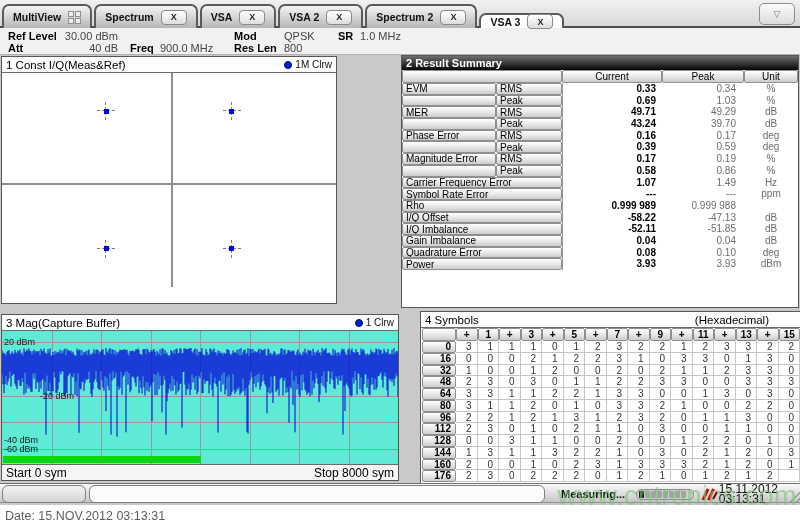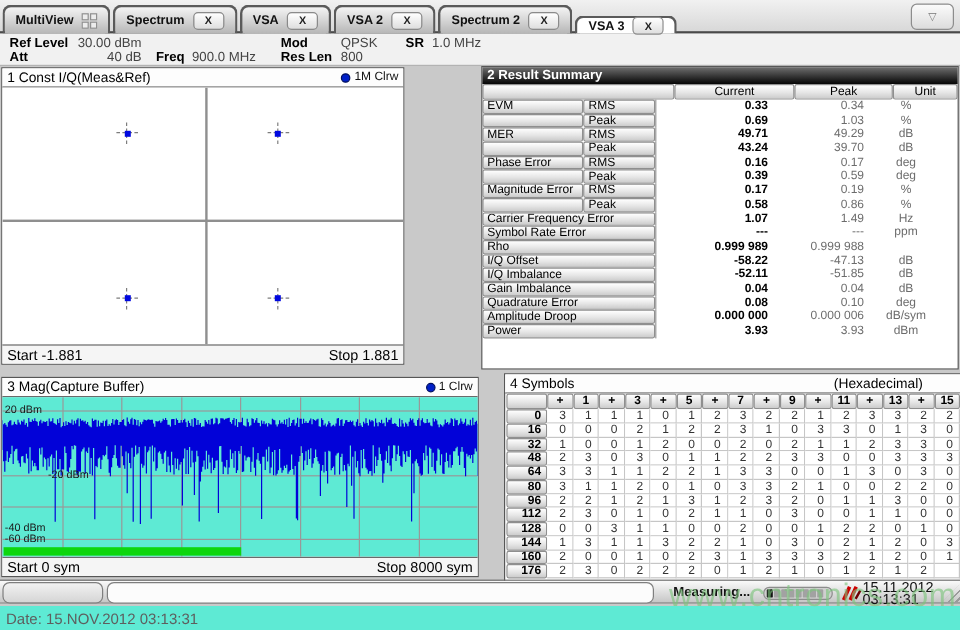--- a/index.html
+++ b/index.html
@@ -48,21 +48,21 @@
   
   .rs-title{height:14px;background:linear-gradient(#6e6e6e,#050505);color:#fff;font-size:11px;font-weight:bold;padding:1px 4px 0;line-height:12px}
   .raised{background:linear-gradient(180deg,#ffffff 0%,#e6e6e6 55%,#cccccc 100%);border:1px solid #8f8f8f;border-radius:2px}
   .rs-header{display:flex;height:13px}
   .rs-hcell{font-size:10px;text-align:center;line-height:10px;padding-top:1px;color:#000}
   .rs-hcell.corner{width:160px}
   .rs-hcell.cur{width:100px}
   .rs-hcell.peak{width:82px}
   .rs-hcell.unit{width:54px}
   .rs-row{display:flex;height:11.7px}
-  .rs-labels{display:flex;width:144px}
+  .rs-labels{display:flex;width:160px}
   .rs-name,.rs-sub{font-size:10px;line-height:9px;padding:0 3px;display:flex;align-items:center;white-space:nowrap;overflow:hidden;color:#000}
   .rs-name{width:94px}
   .rs-name.wide{width:160px}
   .rs-sub{width:66px}
   .rs-val{font-size:10px;line-height:11.7px;white-space:nowrap}
   .rs-val.cur{width:100px;text-align:right;padding-right:6px;font-weight:bold;color:#000;border-left:1px solid #9a9a9a}
   .rs-val.peak{width:82px;text-align:right;padding-right:8px;color:#6c6c6c}
   .rs-val.unit{width:54px;text-align:center;color:#6c6c6c}
 
   
@@ -94,21 +94,21 @@
   .softtab{position:absolute;top:1px;height:18px;border:1px solid #7f7f7f;border-radius:6px}
   .st1{left:2px;width:84px;background:linear-gradient(#f2f2f2,#d5d5d5)}
   .st2{left:89px;width:456px;background:#fcfcfc}
   .measuring{position:absolute;left:561px;top:4px;font-size:11px;font-weight:bold;color:#111}
   .progress{position:absolute;left:636px;top:5px;width:58px;height:11px;border:1px solid #8c8c8c;border-radius:5px;background:#cfcfcf;display:flex;align-items:center;gap:1px;padding:1px 2px;overflow:hidden}
   .progress span{display:block;width:5px;height:7px;background:#a2a2a2;border-radius:1px}
   .progress span.on{background:#141414}
   .alert{position:absolute;left:701px;top:4px}
   .datetime{position:absolute;right:22px;top:0;text-align:left;font-size:12px;font-weight:normal;color:#111;line-height:9.5px;padding-top:1px}
   .grip{position:absolute;right:0;bottom:0;width:15px;height:15px;background:repeating-linear-gradient(135deg,#9a9a9a 0 1.5px,transparent 1.5px 4.5px);clip-path:polygon(100% 0,100% 100%,0 100%)}
-  .bottomstrip{position:absolute;top:505px;left:0;right:0;height:20px;background:#5eead4}
+  .bottomstrip{position:absolute;top:505px;left:0;right:0;height:20px;background:#ffffff}
   .footdate{position:absolute;left:5px;top:4px;font-size:12.5px;color:#5e5e5e}
   .watermark{position:absolute;right:3px;top:481px;font-size:27px;color:#7cc47c;opacity:.62;letter-spacing:.5px;z-index:9;pointer-events:none;white-space:nowrap}
 </style>
 </head>
 <body>
 
 <div class="screen">
 
   <div class="tabbar">
     <div class="tabline"></div>
@@ -186,24 +186,20 @@
           <span class="h"></span>
           <span class="v"></span>
           <span class="c"></span>
         </div>
         <div class="cpoint" style="left: 68.7932%; top: 82.1364%;">
           <span class="h"></span>
           <span class="v"></span>
           <span class="c"></span>
         </div>
       </div>
-    <div class="win-footer">
-      <span>Start -1.881</span>
-      <span>Stop 1.881</span>
-    </div>
   </div>
 
   <div class="window win2">
     <div class="rs-title">2 Result Summary</div>
     <div class="rs-header">
       <div class="raised rs-hcell corner"></div>
       <div class="raised rs-hcell cur">Current</div>
       <div class="raised rs-hcell peak">Peak</div>
       <div class="raised rs-hcell unit">Unit</div>
     </div>
@@ -328,28 +324,20 @@
           <div class="rs-val peak">0.04</div>
           <div class="rs-val unit">dB</div>
         </div>
         <div class="rs-row">
           <div class="rs-labels">
             <div class="raised rs-name wide">Quadrature Error</div>
           </div>
           <div class="rs-val cur">0.08</div>
           <div class="rs-val peak">0.10</div>
           <div class="rs-val unit">deg</div>
-        </div>
-        <div class="rs-row">
-          <div class="rs-labels">
-            <div class="raised rs-name wide">Amplitude Droop</div>
-          </div>
-          <div class="rs-val cur">0.000 000</div>
-          <div class="rs-val peak">0.000 006</div>
-          <div class="rs-val unit">dB/sym</div>
         </div>
         <div class="rs-row">
           <div class="rs-labels">
             <div class="raised rs-name wide">Power</div>
           </div>
           <div class="rs-val cur">3.93</div>
           <div class="rs-val peak">3.93</div>
           <div class="rs-val unit">dBm</div>
         </div>
       </div>

